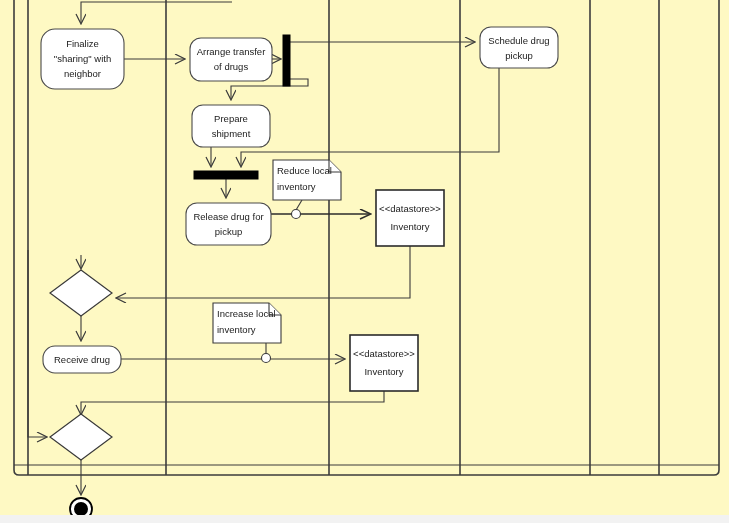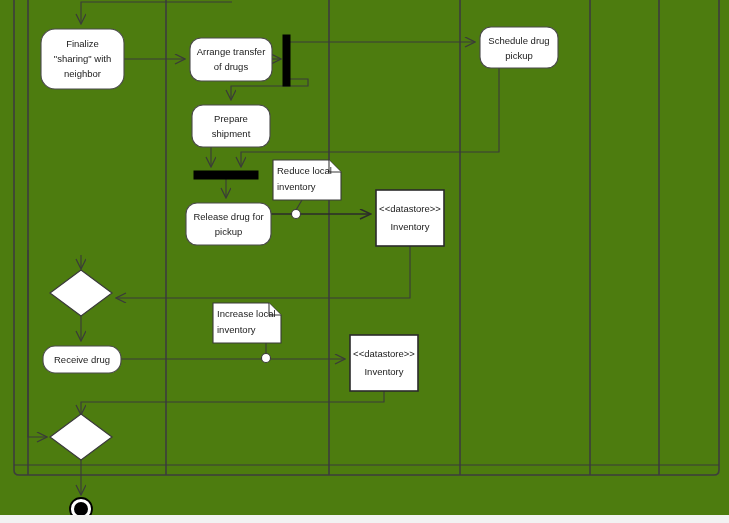--- a/index.html
+++ b/index.html
@@ -7,21 +7,21 @@
     padding: 0;
     background: #ffffff;
   }
   body {
     font-family: "Liberation Sans", sans-serif;
   }
   #canvas {
     position: relative;
     width: 729px;
     height: 523px;
-    background: #4d7c0f;
+    background: #fef9c3;
     overflow: hidden;
   }
   #diagram-svg {
     position: absolute;
     left: 0;
     top: 0;
     width: 729px;
     height: 523px;
   }
   .node-text {

